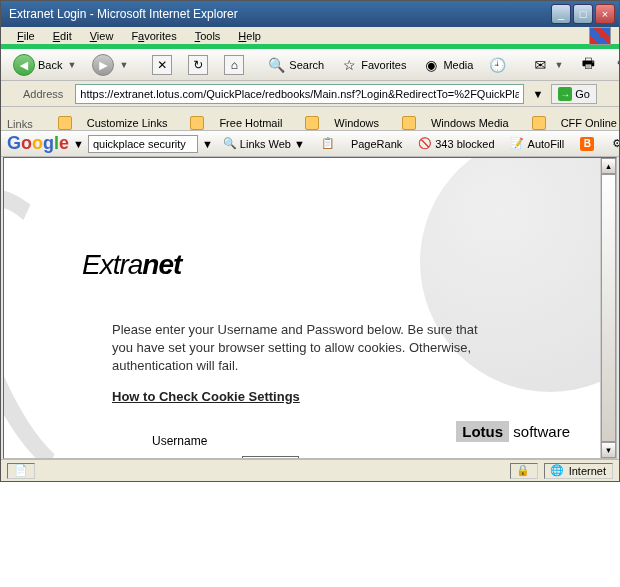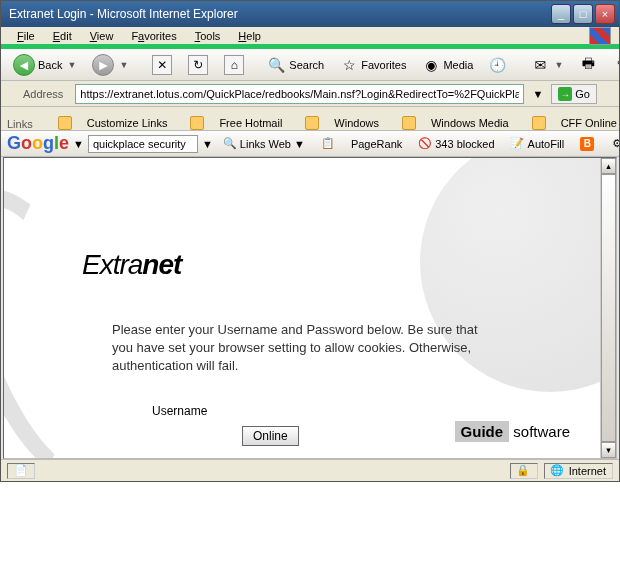--- a/index.html
+++ b/index.html
@@ -212,28 +212,29 @@
 
   </div>
 
   <div class="content">
     <div class="page">
       <div class="swirl"></div>
       <div class="swirl2"></div>
       <div class="brand"><span>Extra</span><span class="bold">net</span></div>
       <div class="msg">
         <span>Please enter your Username and Password below. Be sure that you have set your browser setting to allow cookies. Otherwise, authentication will fail.</span>
+        <a class="cookie-link">How to Check Cookie Settings</a>
       </div>
       <div class="loginform">
         <div class="frow">
           <label>Username</label>
         </div>
         <button class="loginbtn">Online</button>
       </div>
-      <div class="lotus"><span class="box">Guide</span> <span>software</span></div>
+      <div class="lotus"><span class="box">Lotus</span> <span>software</span></div>
     </div>
     <div class="scrollbar-v">
       <div class="sb-btn">▴</div>
       <div class="sb-track">
           <div class="sb-thumb"></div>
         </div>
       <div class="sb-btn">▾</div>
     </div>
   </div>
 

